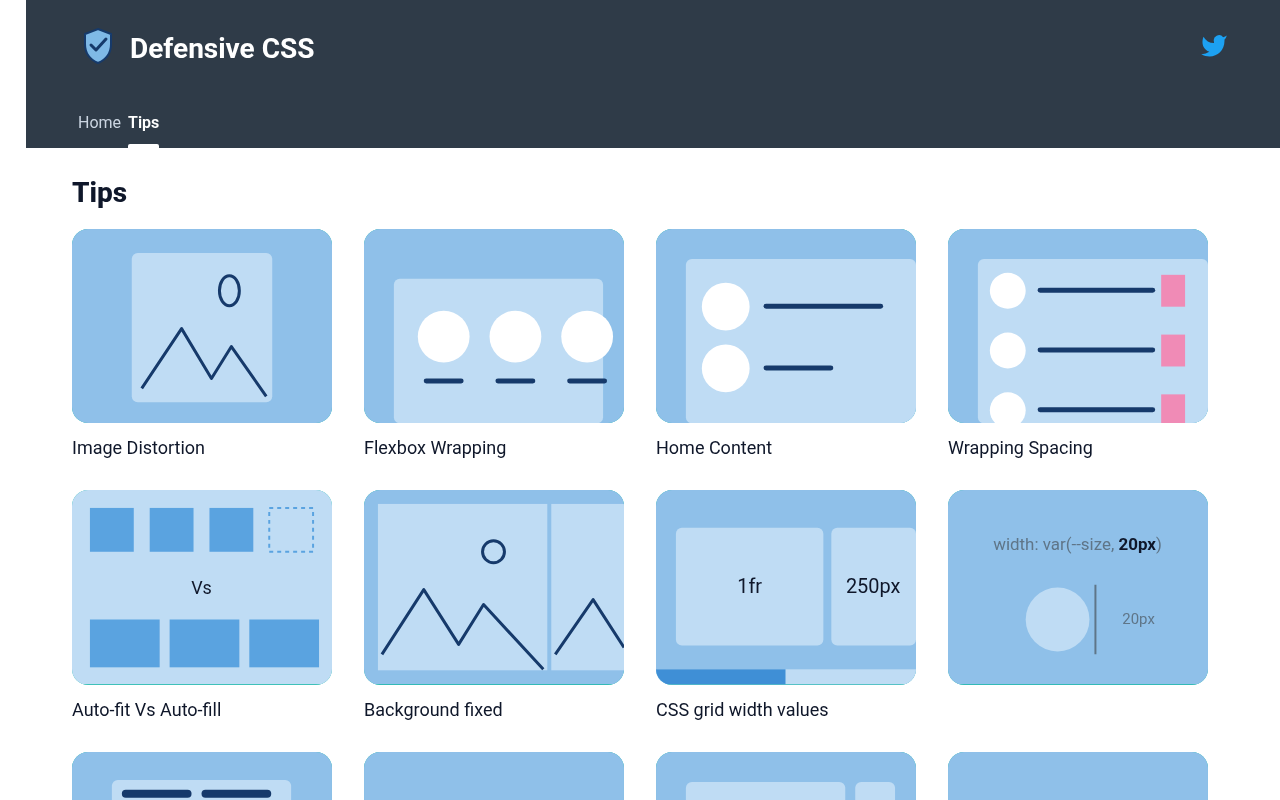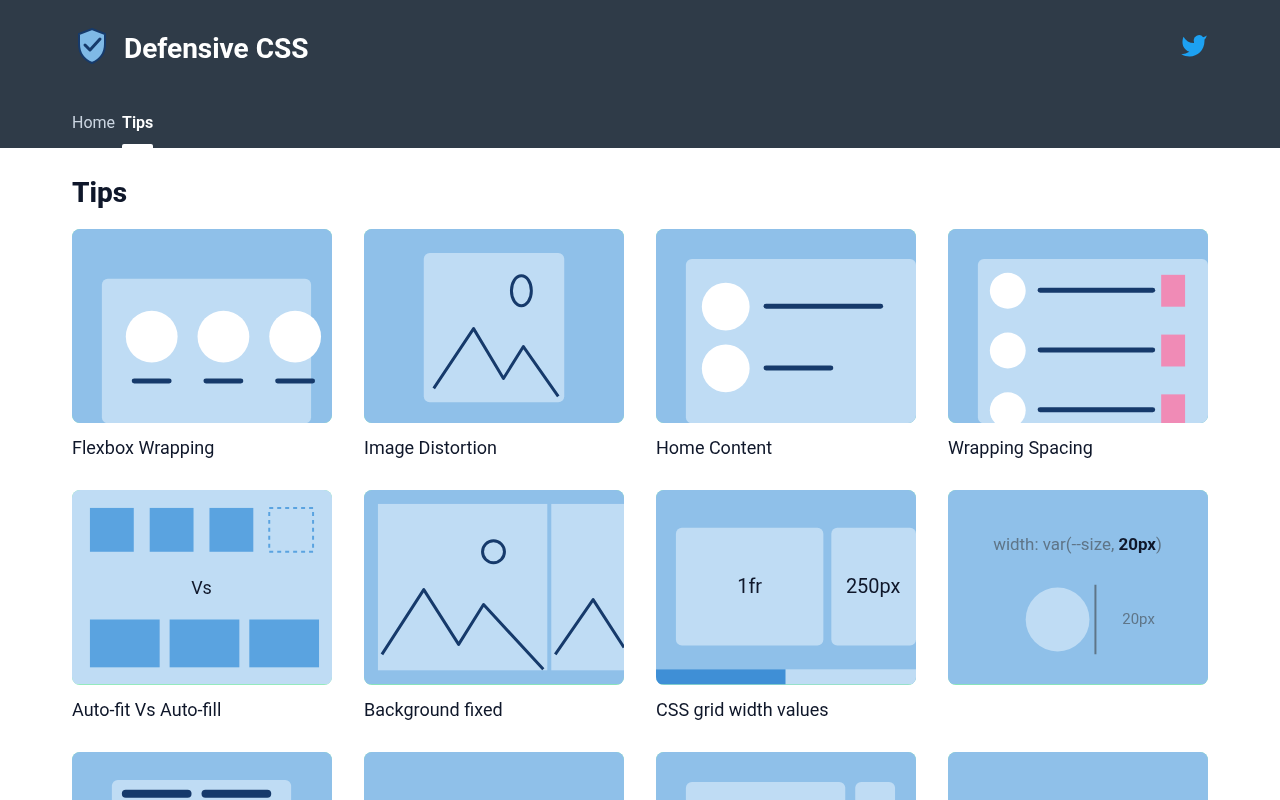--- a/index.html
+++ b/index.html
@@ -5,21 +5,22 @@
   * { box-sizing: border-box; margin: 0; padding: 0; }
   body {
     font-family: -apple-system, BlinkMacSystemFont, "Segoe UI", Roboto, "Helvetica Neue", Arial, sans-serif;
     background: #fff;
     color: #0f172a;
     width: 1280px;
   }
   header {
     background: #2f3b48;
     color: #fff;
-    padding: 0 72px;
+    padding: 0 52px;
+    margin-left: 26px;
   }
   .top-row {
     display: flex;
     align-items: center;
     justify-content: space-between;
     height: 96px;
   }
   .brand {
     display: flex;
     align-items: center;
@@ -71,23 +72,23 @@
   }
   .grid {
     display: grid;
     grid-template-columns: repeat(4, 1fr);
     gap: 32px;
   }
   .card { cursor: pointer; }
   .thumb {
     width: 100%;
     aspect-ratio: 261/195;
-    border-radius: 8px;
+    border-radius: 16px;
     overflow: hidden;
-    background: #86efac;
+    background: #14b8a6;
     position: relative;
   }
   .thumb svg { display:block; width:100%; height:100%; }
   .card-title {
     margin-top: 14px;
     font-size: 18px;
     color: #0f172a;
   }
   
   .peek .thumb { aspect-ratio: 261/70; }
@@ -120,42 +121,42 @@
 
 <main>
   <h1 class="page-title">Tips</h1>
 
   <div class="grid">
 
     <div class="card">
       <div class="thumb">
         <svg viewBox="0 0 261 195">
           <rect width="261" height="195" fill="#8fc0e9"></rect>
+          <rect x="60" y="24" width="141" height="150" rx="6" fill="#bfdcf4"></rect>
+          <ellipse cx="158" cy="62" rx="10" ry="15" fill="none" stroke="#163a6b" stroke-width="3"></ellipse>
+          <path d="M70 160 L110 100 L140 150 L160 118 L195 168" fill="none" stroke="#163a6b" stroke-width="3" stroke-linejoin="round"></path>
+        </svg>
+      </div>
+      <div class="card-title">Image Distortion</div>
+    </div>
+
+    <div class="card">
+      <div class="thumb">
+        <svg viewBox="0 0 261 195">
+          <rect width="261" height="195" fill="#8fc0e9"></rect>
           <rect x="30" y="50" width="210" height="145" rx="6" fill="#bfdcf4"></rect>
           <circle cx="80" cy="108" r="26" fill="#fff"></circle>
           <circle cx="152" cy="108" r="26" fill="#fff"></circle>
           <circle cx="224" cy="108" r="26" fill="#fff"></circle>
           <rect x="60" y="150" width="40" height="5" rx="2.5" fill="#163a6b"></rect>
           <rect x="132" y="150" width="40" height="5" rx="2.5" fill="#163a6b"></rect>
           <rect x="204" y="150" width="40" height="5" rx="2.5" fill="#163a6b"></rect>
         </svg>
       </div>
       <div class="card-title">Flexbox Wrapping</div>
-    </div>
-
-    <div class="card">
-      <div class="thumb">
-        <svg viewBox="0 0 261 195">
-          <rect width="261" height="195" fill="#8fc0e9"></rect>
-          <rect x="60" y="24" width="141" height="150" rx="6" fill="#bfdcf4"></rect>
-          <ellipse cx="158" cy="62" rx="10" ry="15" fill="none" stroke="#163a6b" stroke-width="3"></ellipse>
-          <path d="M70 160 L110 100 L140 150 L160 118 L195 168" fill="none" stroke="#163a6b" stroke-width="3" stroke-linejoin="round"></path>
-        </svg>
-      </div>
-      <div class="card-title">Image Distortion</div>
     </div>
 
     <div class="card">
       <div class="thumb">
         <svg viewBox="0 0 261 195">
           <rect width="261" height="195" fill="#8fc0e9"></rect>
           <rect x="30" y="30" width="231" height="165" rx="6" fill="#bfdcf4"></rect>
           <circle cx="70" cy="78" r="24" fill="#fff"></circle>
           <rect x="108" y="75" width="120" height="5" rx="2.5" fill="#163a6b"></rect>
           <circle cx="70" cy="140" r="24" fill="#fff"></circle>

